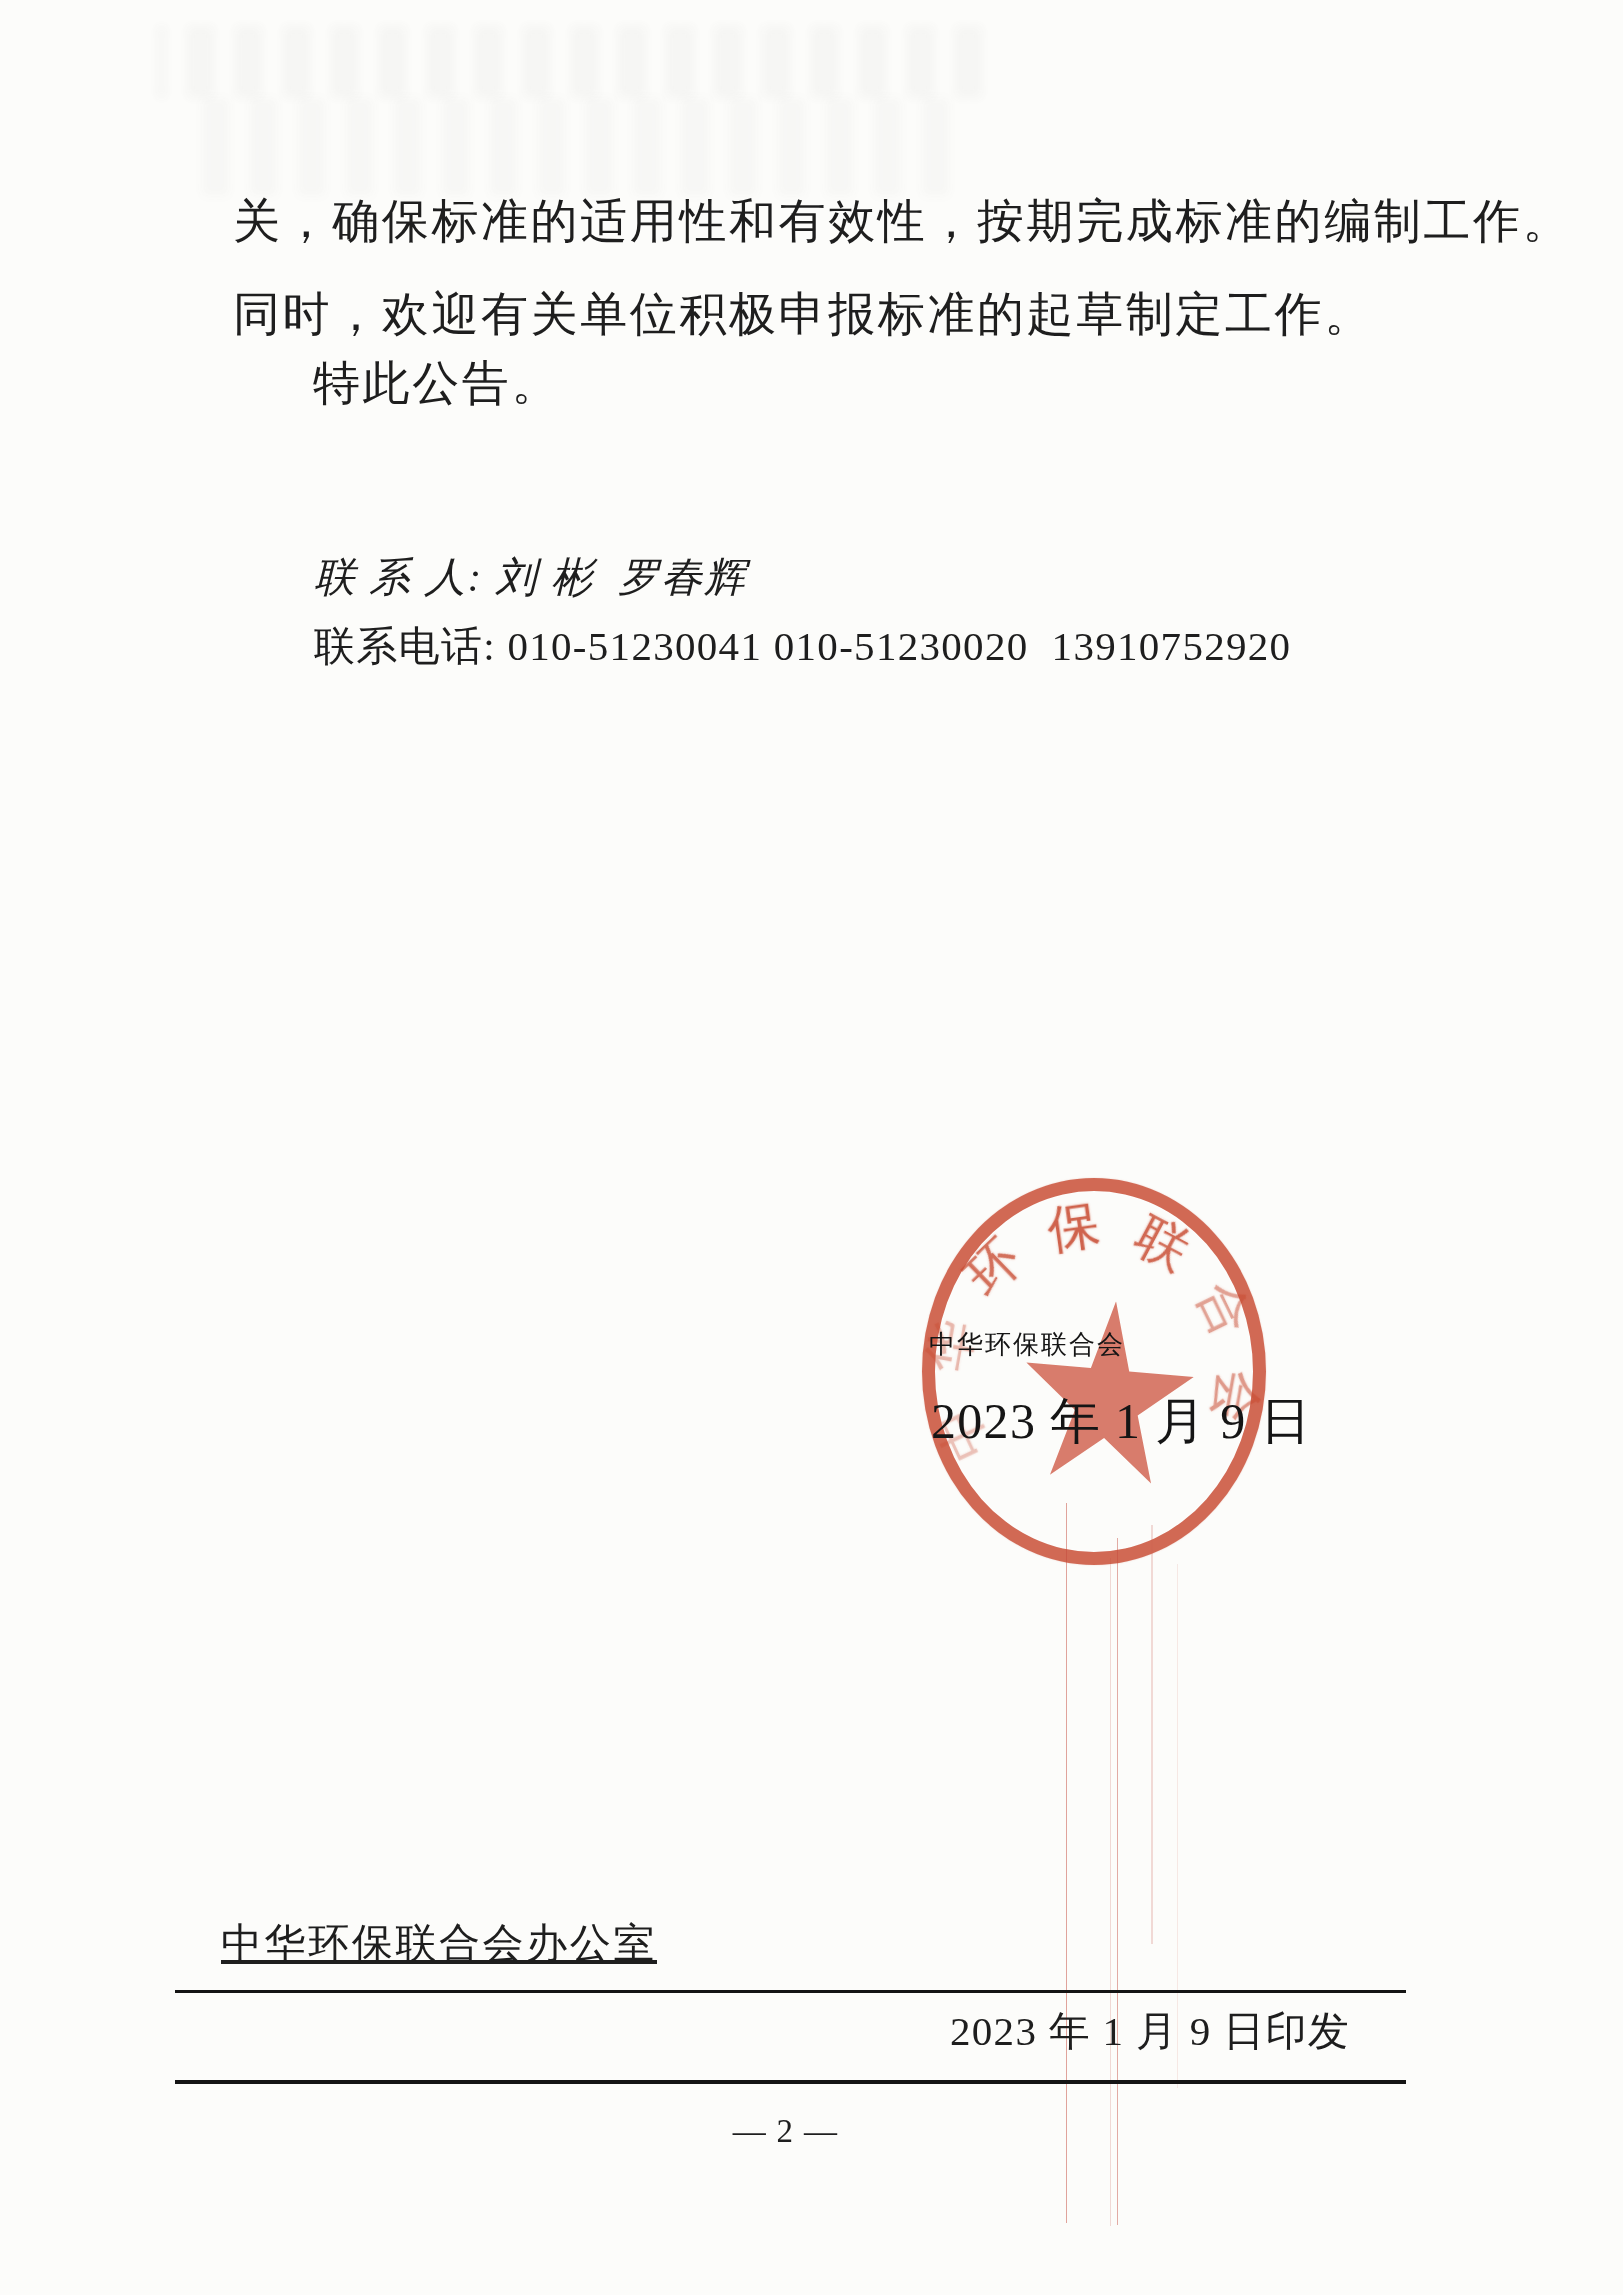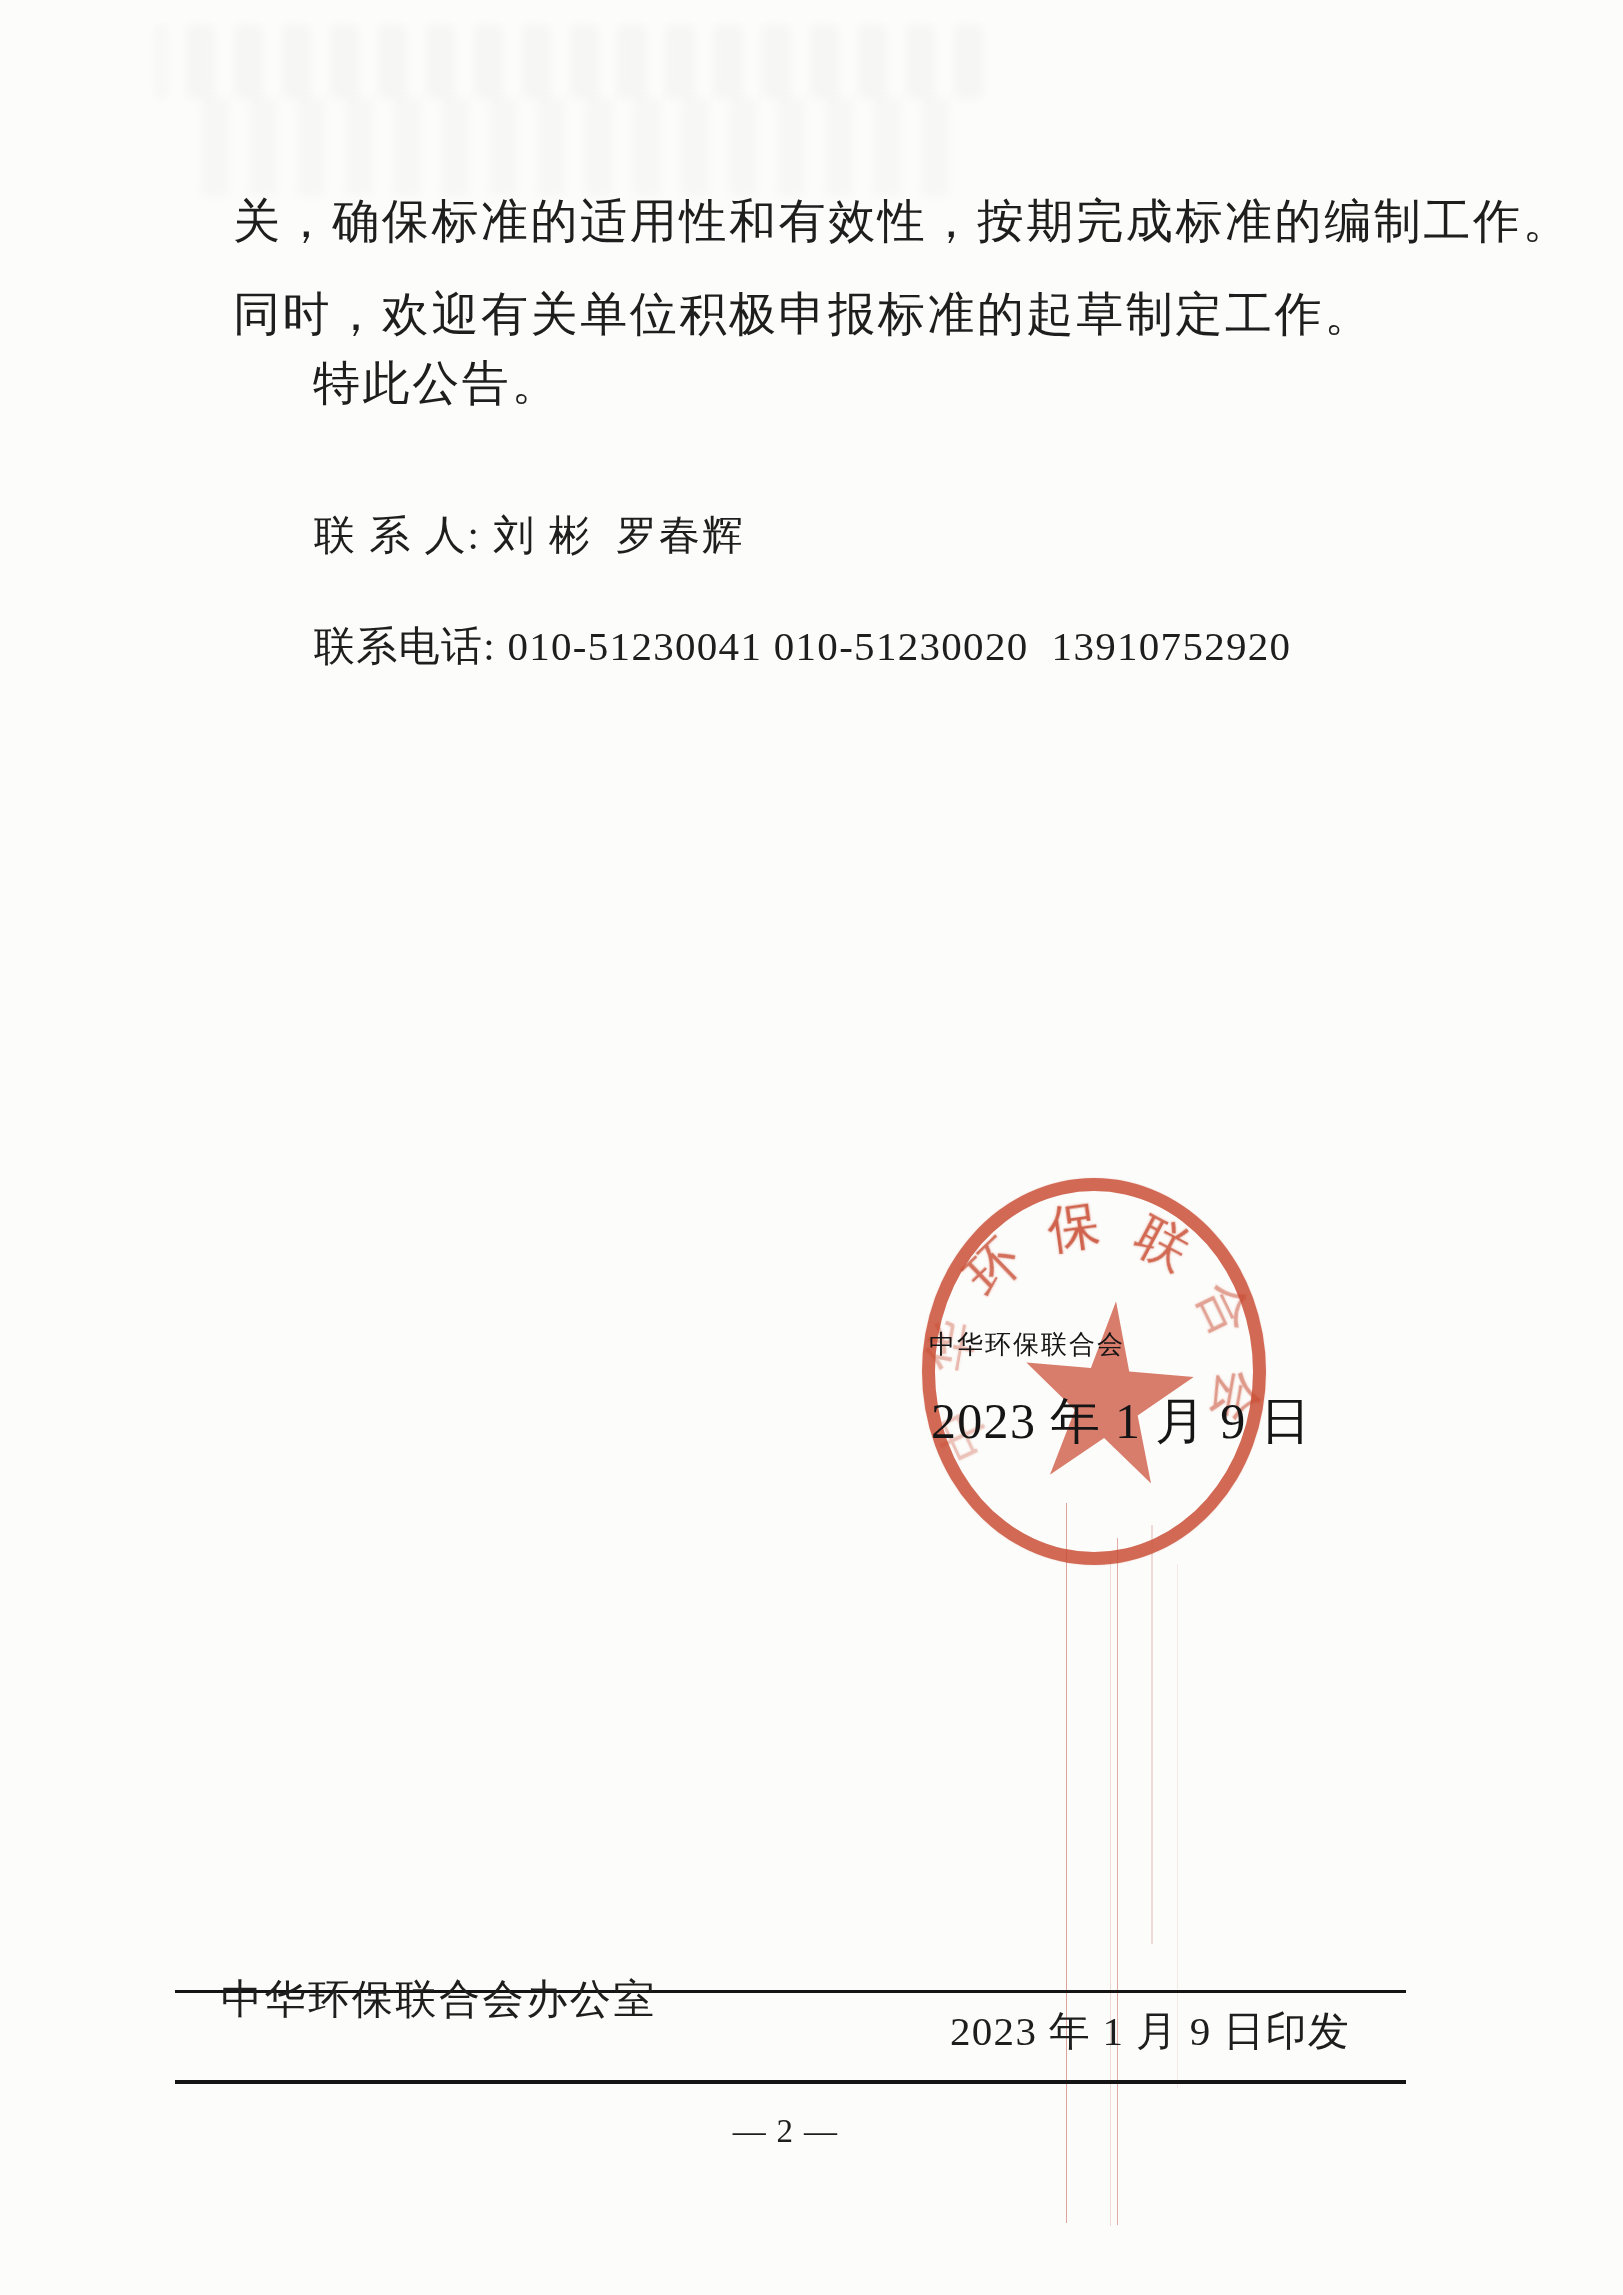--- a/index.html
+++ b/index.html
@@ -81,21 +81,21 @@
 
 <div class="page">
 
   <div class="bleed" style="left:157px;top:26px;width:825px;height:72px;"></div>
   <div class="bleed" style="left:196px;top:98px;width:753px;height:98px;opacity:.35;"></div>
 
   <div class="txt body-line" style="left:233px;top:194px;">关，确保标准的适用性和有效性，按期完成标准的编制工作。</div>
   <div class="txt body-line" style="left:233px;top:287px;">同时，欢迎有关单位积极申报标准的起草制定工作。</div>
   <div class="txt body-line" style="left:313px;top:356px;">特此公告。</div>
 
-  <div class="txt contact-line" style="left:314px;top:512px;">联 系 人: 刘 彬  罗春辉</div>
+  <div class="txt contact-line" style="left:314px;top:554px;font-style:italic;">联 系 人: 刘 彬  罗春辉</div>
   <div class="txt contact-line" style="left:314px;top:623px;letter-spacing:1.3px;">联系电话: 010-51230041 010-51230020  13910752920</div>
 
 
   <div class="seal">
     <div class="seal-ring"></div>
     <div class="seal-star"></div>
     <span class="arc-ch" style="left:13px;top:228px;transform:rotate(-115deg);opacity:.32;">中</span>
     <span class="arc-ch" style="left:1.3px;top:141px;transform:rotate(-80deg);opacity:.38;">华</span>
     <span class="arc-ch" style="left:44px;top:62px;transform:rotate(-44deg);opacity:.78;">环</span>
     <span class="arc-ch" style="left:124px;top:22px;transform:rotate(-8deg);opacity:.85;">保</span>
@@ -107,20 +107,20 @@
   <div class="seal-text-org">中华环保联合会</div>
   <div class="seal-text-date">2023 年 1 月 9 日</div>
 
   <div class="streak" style="left:1066px;top:1503px;width:1.3px;height:720px;background:rgba(196,74,60,.5);"></div>
   <div class="streak" style="left:1110px;top:1558px;width:1.3px;height:668px;background:rgba(196,74,60,.2);"></div>
   <div class="streak" style="left:1117px;top:1538px;width:1.3px;height:687px;background:rgba(196,74,60,.45);"></div>
   <div class="streak" style="left:1151px;top:1525px;width:2px;height:419px;background:rgba(205,95,82,.22);"></div>
   <div class="streak" style="left:1177px;top:1564px;width:1.3px;height:524px;background:rgba(214,120,105,.15);"></div>
 
   <div class="rule" style="left:175px;top:1990px;width:1231px;height:3.3px;"></div>
-  <div class="txt footer-txt" style="left:221px;top:1976px;">中华环保联合会办公室</div>
+  <div class="txt footer-txt" style="left:221px;top:1920px;text-decoration:underline;">中华环保联合会办公室</div>
   <div class="txt footer-txt" style="left:950px;top:2008px;letter-spacing:1.3px;">2023 年 1 月 9 日印发</div>
   <div class="rule" style="left:175px;top:2080px;width:1231px;height:3.9px;"></div>
 
   <div class="page-num">— 2 —</div>
 
 </div>
 
 
 </body></html>

